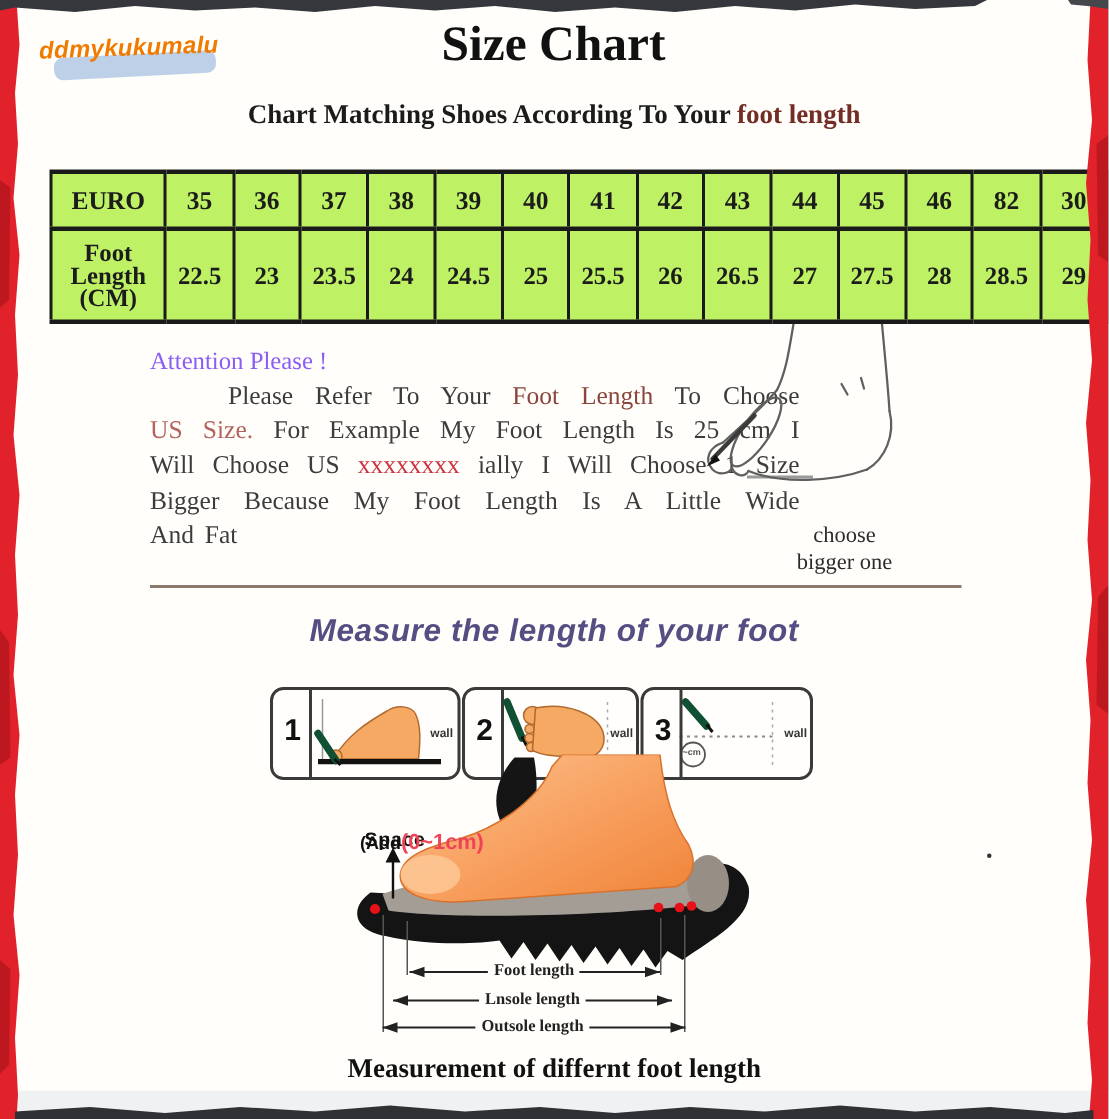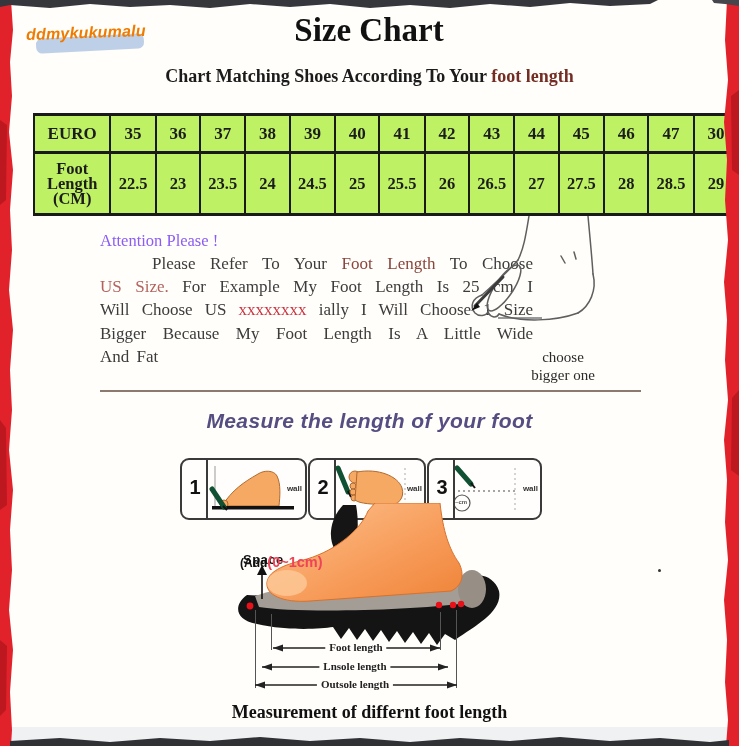--- a/index.html
+++ b/index.html
@@ -95,21 +95,21 @@
         <td>37</td>
         <td>38</td>
         <td>39</td>
         <td>40</td>
         <td>41</td>
         <td>42</td>
         <td>43</td>
         <td>44</td>
         <td>45</td>
         <td>46</td>
-        <td>47</td>
+        <td>82</td>
         <td>30</td>
       </tr>
       <tr class="r2">
         <td class="hdr hdr2">
           <span>Foot</span><br>
           <span>Length</span><br>
           <span>(CM)</span>
         </td>
         <td>22.5</td>
         <td>23</td>

